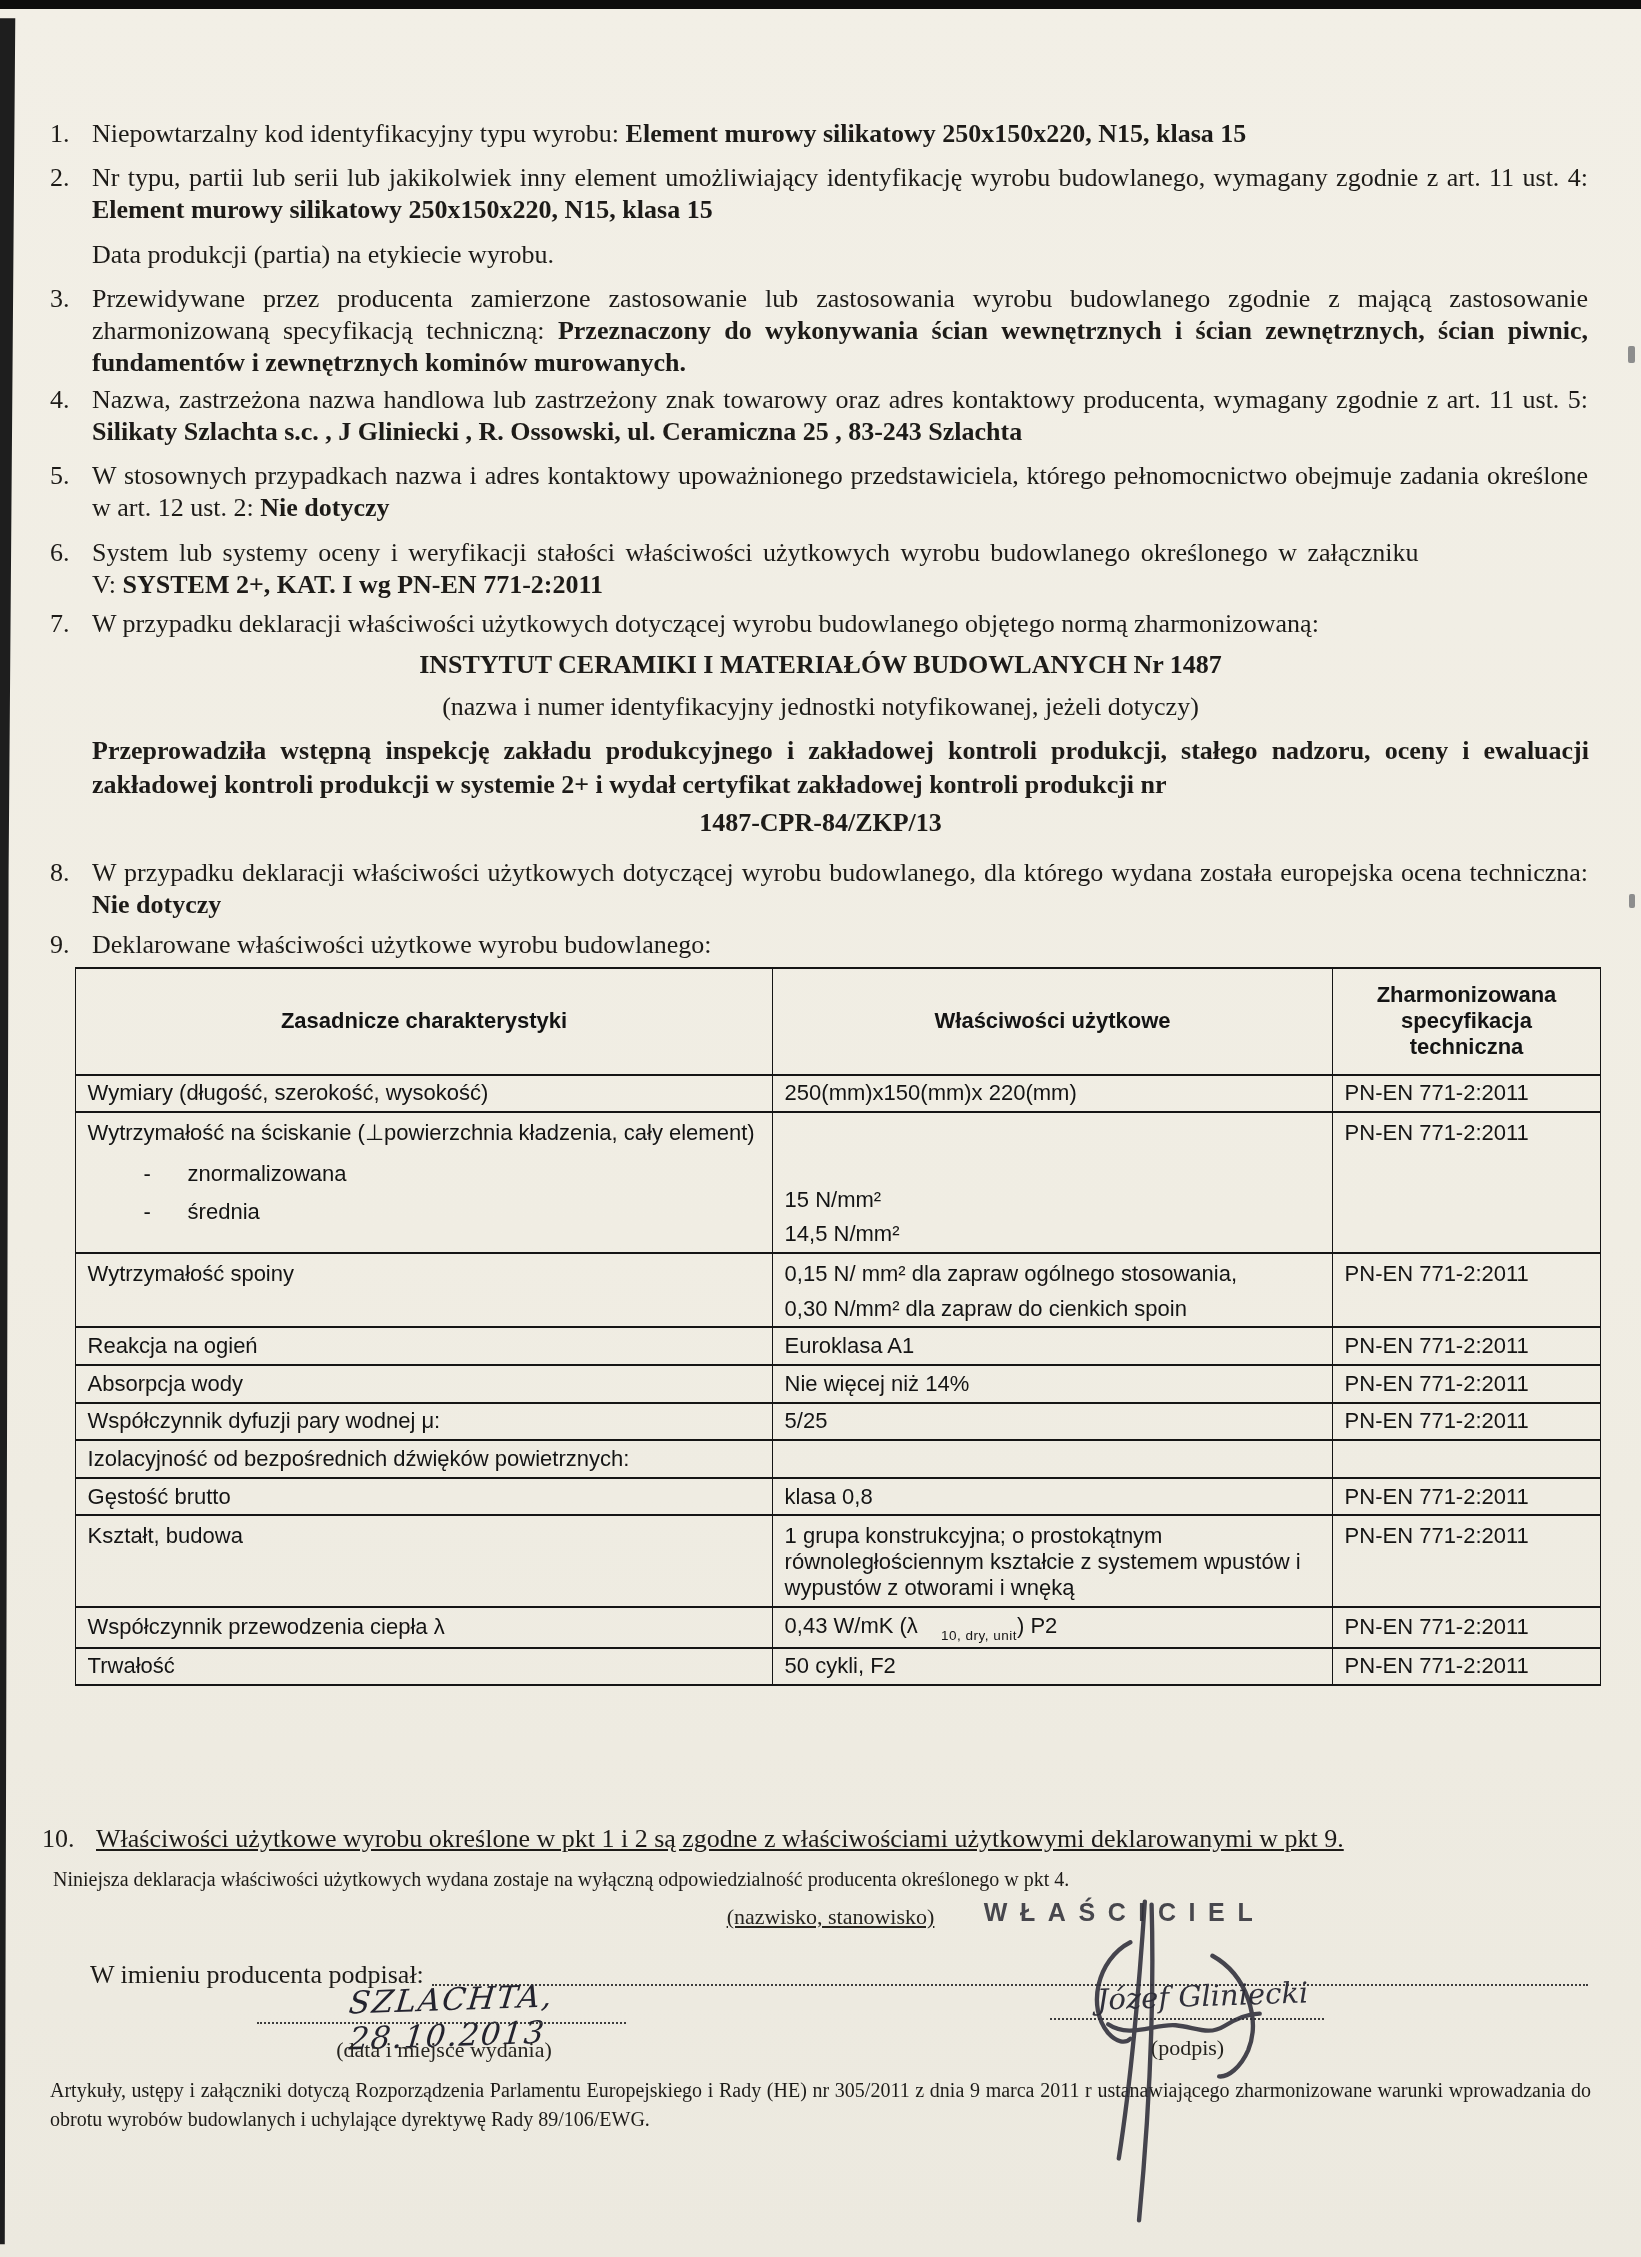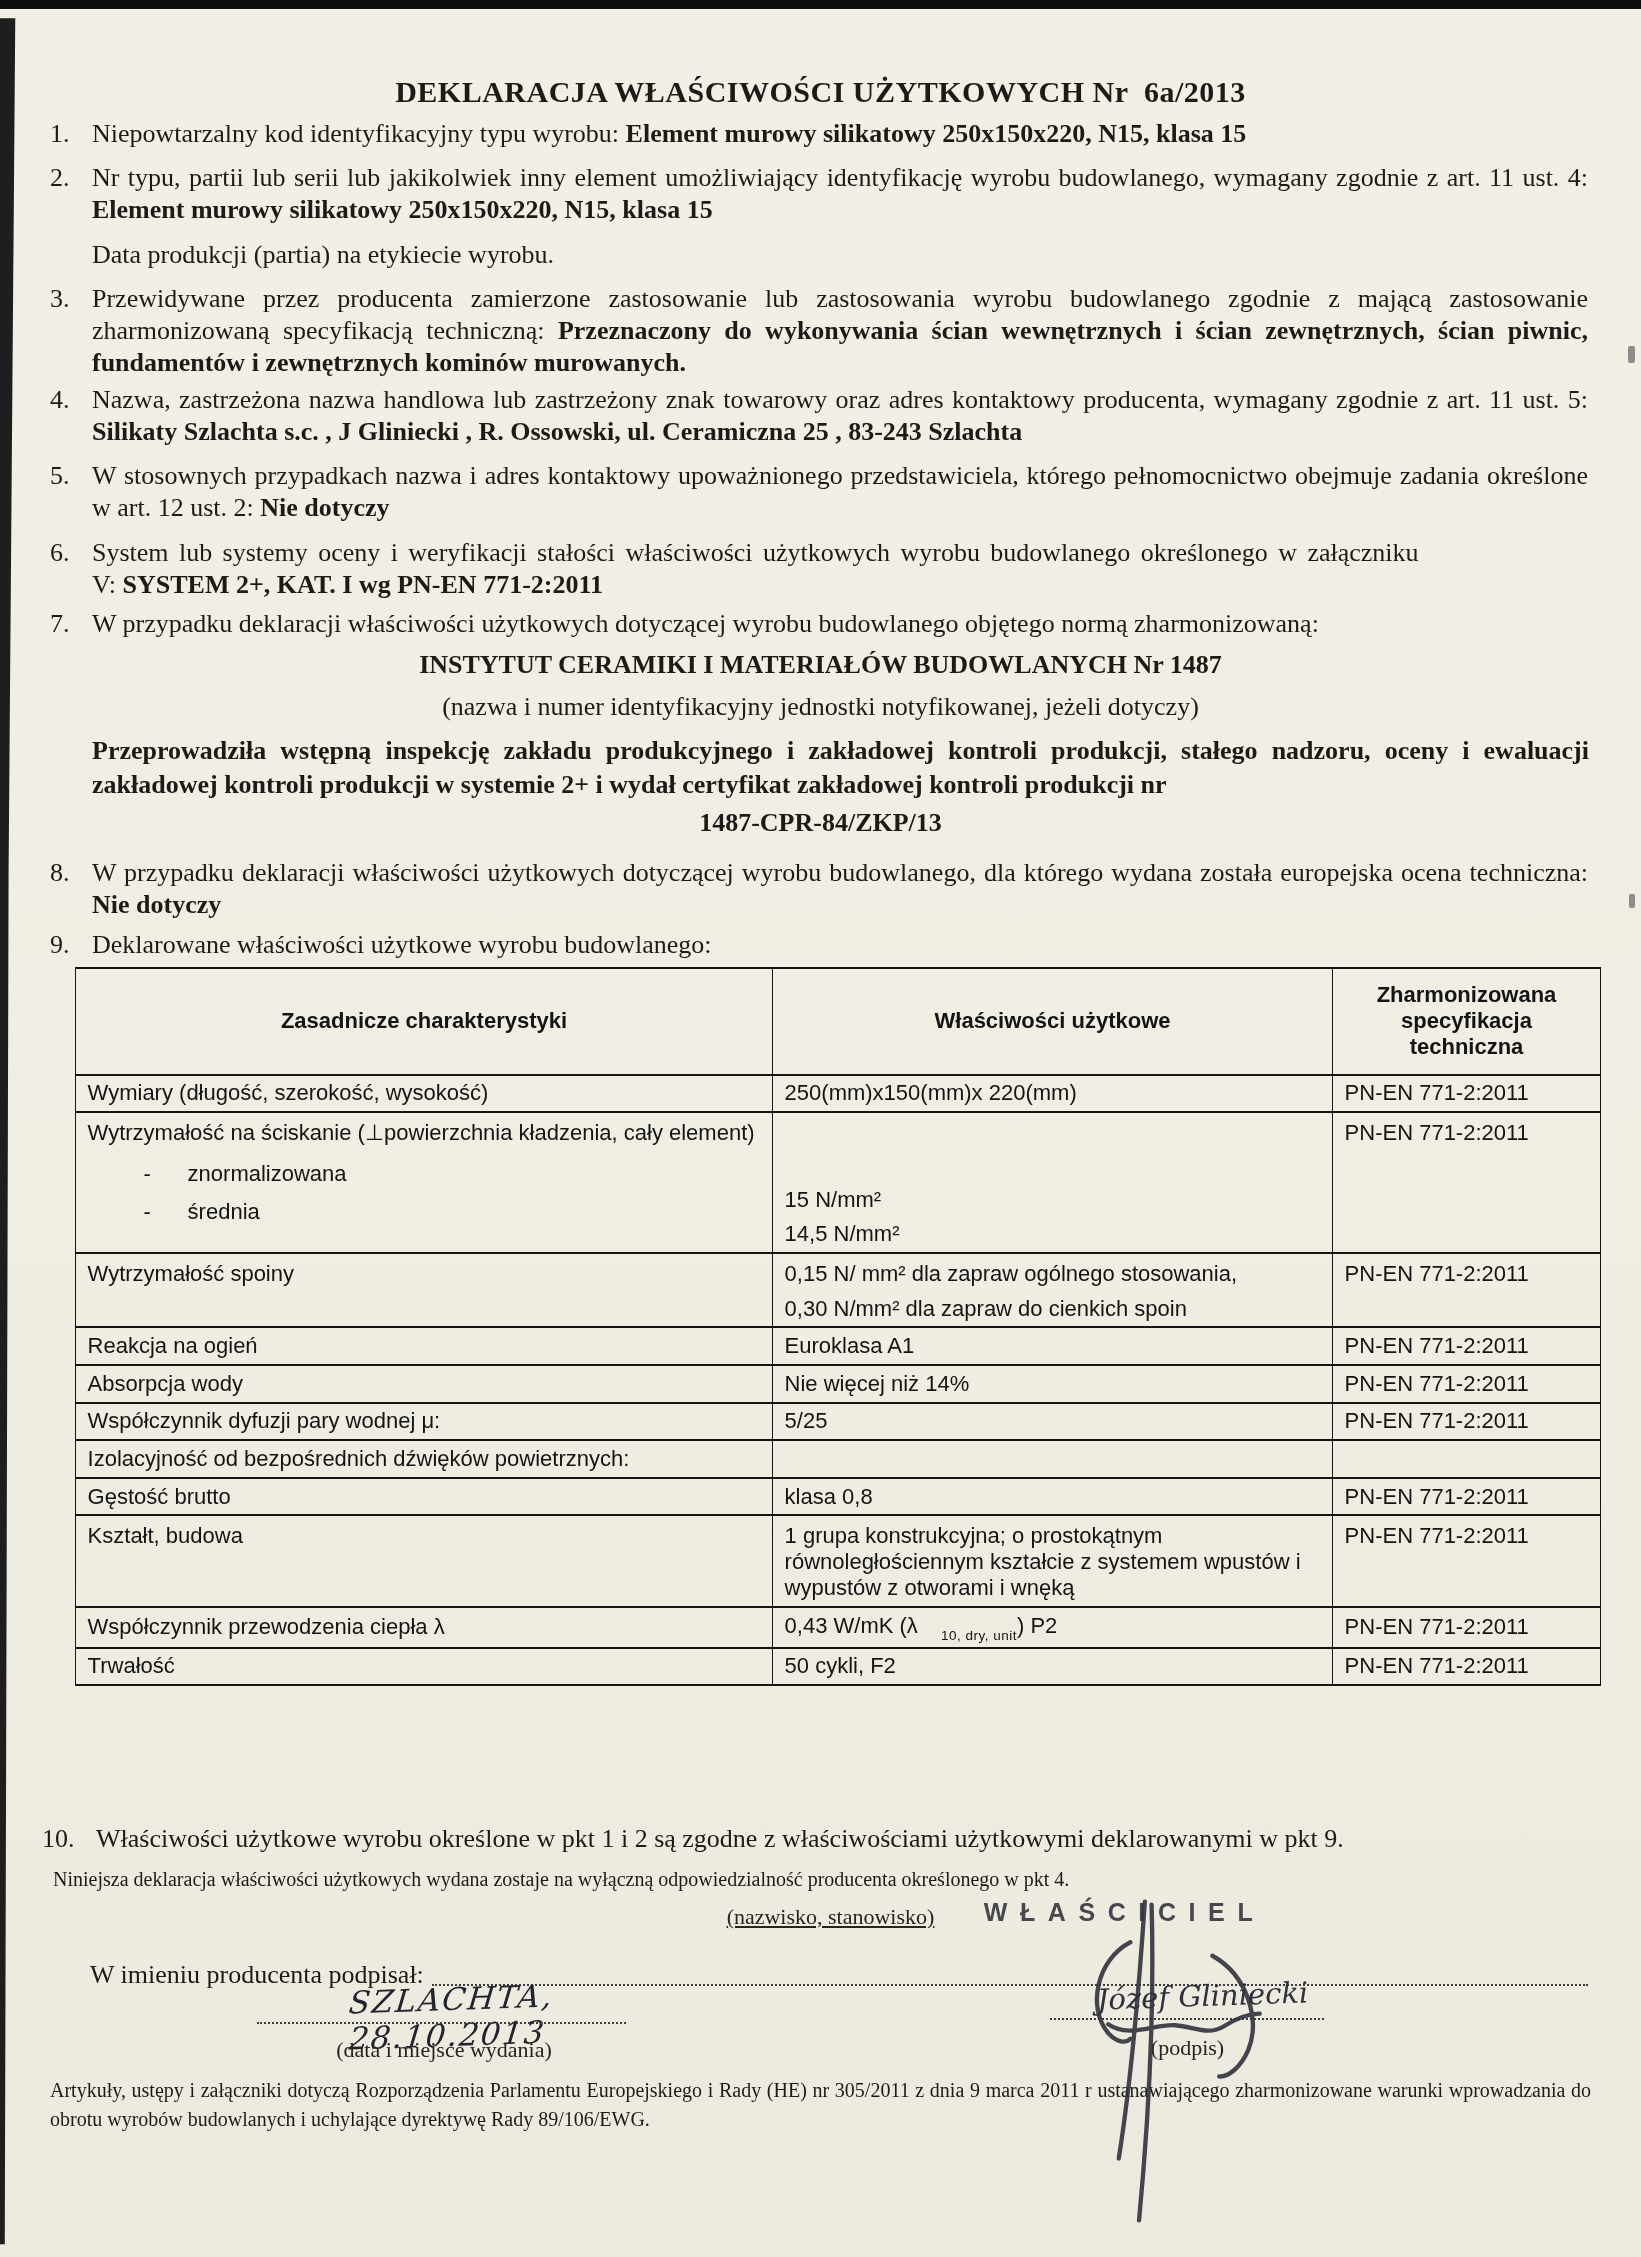--- a/index.html
+++ b/index.html
@@ -67,21 +67,20 @@
 
 <div class="page">
 
   <div class="top-edge"></div>
   <svg class="left-edge" width="21" height="2257" viewBox="0 0 22 2338">
     <polygon points="0,6 16,6 9,900 5,2338 0,2338" fill="#1e1e1e"></polygon>
   </svg>
   <div class="right-tick" style="left:1628px;top:346px;width:6.8px;height:17.4px;"></div>
   <div class="right-tick" style="left:1629px;top:894px;width:5.8px;height:13.5px;"></div>
 
-  <div class="title">DEKLARACJA WŁAŚCIWOŚCI UŻYTKOWYCH Nr  6a/2013</div>
 
   <div class="item" style="top:118px;">
     <span class="num">1.</span>
     <div class="body"><span>Niepowtarzalny kod identyfikacyjny typu wyrobu: </span><b>Element murowy silikatowy 250x150x220, N15, klasa 15</b></div>
   </div>
 
   <div class="item" style="top:162px;">
     <span class="num">2.</span>
     <div class="body"><span>Nr typu, partii lub serii lub jakikolwiek inny element umożliwiający identyfikację wyrobu budowlanego, wymagany zgodnie z art. 11 ust. 4: </span><b>Element murowy silikatowy 250x150x220, N15, klasa 15</b></div>
     <div class="note">Data produkcji (partia) na etykiecie wyrobu.</div>
@@ -200,21 +199,21 @@
       <td>PN-EN 771-2:2011</td>
     </tr>
     <tr>
       <td>Trwałość</td>
       <td>50 cykli, F2</td>
       <td>PN-EN 771-2:2011</td>
     </tr>
   </tbody>
     </table>
 
-  <div class="line10" style="top:1823px;">
+  <div class="line10" style="top:1823px;text-decoration:underline;">
     <span class="num">10.</span>
     <div class="body">Właściwości użytkowe wyrobu określone w pkt 1 i 2 są zgodne z właściwościami użytkowymi deklarowanymi w pkt 9.</div>
   </div>
   <div class="closing">Niniejsza deklaracja właściwości użytkowych wydana zostaje na wyłączną odpowiedzialność producenta określonego w pkt 4.</div>
 
   <div class="stamp">WŁAŚCICIEL</div>
   <div class="sigline">
     <span>W imieniu producenta podpisał:</span>
     <span class="dots"></span>
   </div>

